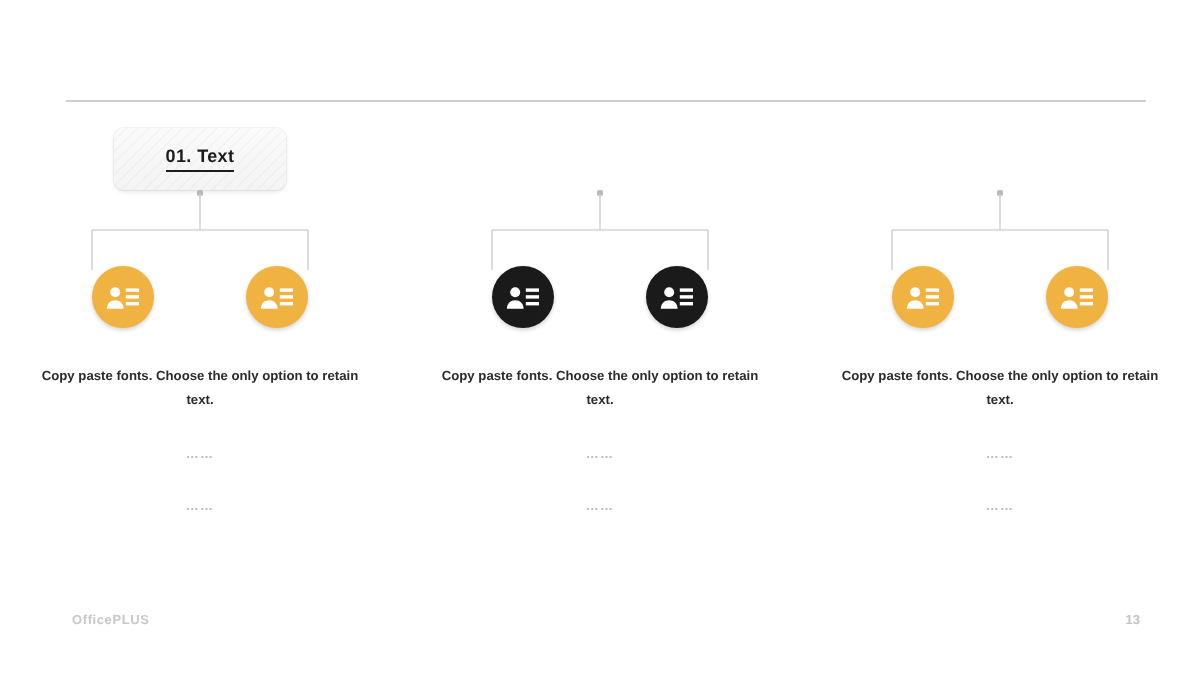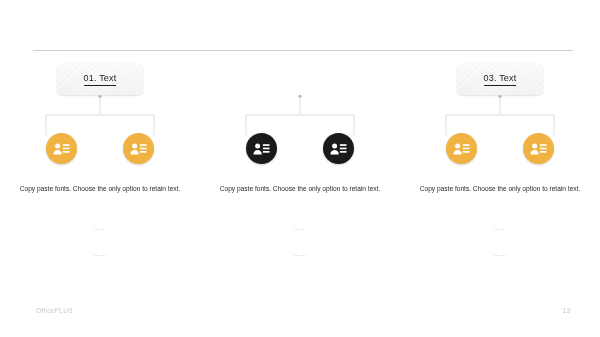--- a/index.html
+++ b/index.html
@@ -12,20 +12,21 @@
     background: #ffffff;
     font-family: "Liberation Sans", sans-serif;
     overflow: hidden;
     position: relative;
   }
 
   .slide {
     position: absolute;
     inset: 0;
     background: #ffffff;
+    font-weight: bold;
   }
 
   
   .top-rule {
     position: absolute;
     left: 33px;
     top: 50px;
     width: 540px;
     height: 1px;
     background: #cfcfcf;
@@ -229,23 +230,20 @@
           </svg>
         </div>
       </div>
 
       <div class="body-copy">Copy paste fonts. Choose the only option to retain text.</div>
       <div class="dots-line dots-1">……</div>
       <div class="dots-line dots-2">……</div>
     </div>
 
     <div class="column">
-      <div class="title-card">
-        <span class="title-text">03. Text</span>
-      </div>
 
       <svg class="connector" viewBox="0 0 200 48">
         <circle cx="100" cy="1.5" r="1.6" fill="#b8b8b8"></circle>
         <line x1="100" y1="2" x2="100" y2="20" stroke="#d4d4d4" stroke-width="0.8"></line>
         <line x1="46" y1="20" x2="154" y2="20" stroke="#d4d4d4" stroke-width="0.8"></line>
         <line x1="46" y1="20" x2="46" y2="40" stroke="#d4d4d4" stroke-width="0.8"></line>
         <line x1="154" y1="20" x2="154" y2="40" stroke="#d4d4d4" stroke-width="0.8"></line>
       </svg>
 
       <div class="icon-row">

